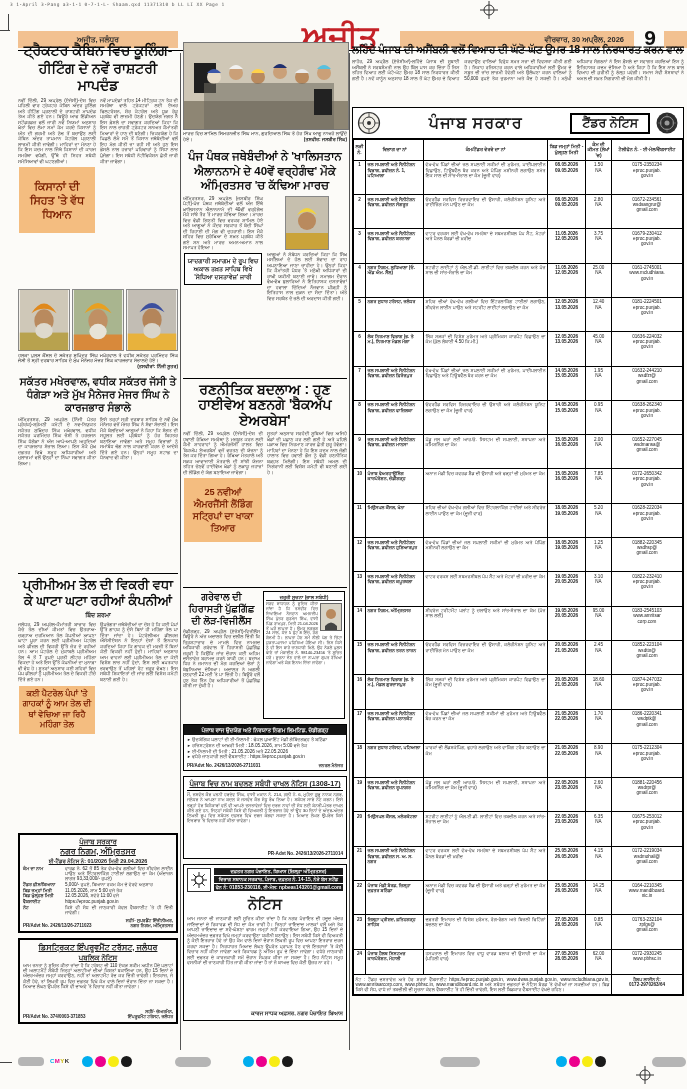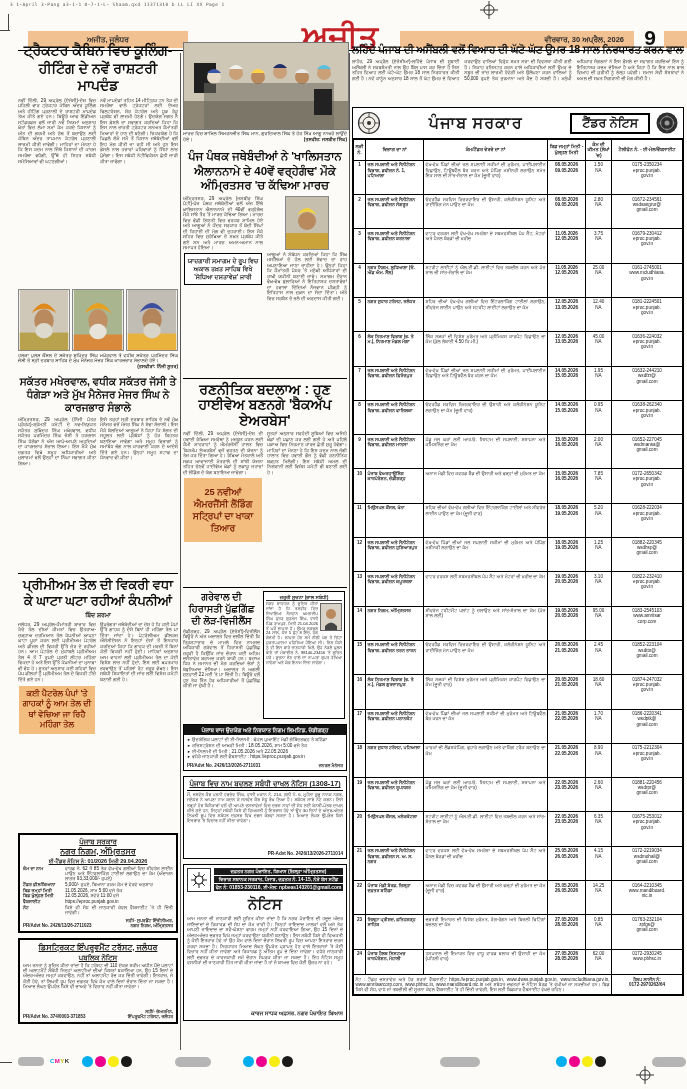--- a/index.html
+++ b/index.html
@@ -6,21 +6,21 @@
   .page{position:relative;width:687px;height:1089px;background:#fcfbf8;overflow:hidden;
         font-family:"Liberation Sans","DejaVu Sans",sans-serif;color:#1b1b1b;}
   
   .slug{position:absolute;top:2px;left:10px;font-family:"DejaVu Sans Mono",monospace;
         font-size:4.5px;color:#555;letter-spacing:.4px;}
   .reg-target{position:absolute;}
   .crop{position:absolute;background:#444;}
   
   .hdr-band{position:absolute;top:31px;height:17px;background:#f2c191;
             display:flex;align-items:center;font-weight:bold;font-size:7.5px;color:#2a2a2a;}
-  .hdr-band.left{left:28px;width:160px;justify-content:center;}
+  .hdr-band.left{left:18px;width:160px;justify-content:center;}
   .hdr-band.right{left:400px;width:234px;justify-content:flex-end;padding-right:10px;box-sizing:border-box;}
   .hdr-band.stub{left:664px;width:23px;}
   .masthead{position:absolute;top:22px;left:284px;width:112px;text-align:center;
             font-size:31px;font-weight:bold;color:#c42127;line-height:30px;}
   .pageno{position:absolute;top:26px;left:638px;width:24px;text-align:center;
           font-size:21px;font-weight:bold;color:#111;}
   .hdr-rule{position:absolute;top:50px;left:18px;width:666px;height:1.4px;background:#000;}
   .vrule{position:absolute;top:53px;width:1px;height:997px;background:#555;}
   
   .col{position:absolute;top:42px;}
@@ -148,20 +148,21 @@
   <div class="pageno">9</div>
   <div class="hdr-band stub"></div>
   <div class="hdr-rule"></div>
   <div class="vrule" style="left:180px;"></div>
   <div class="vrule" style="left:349px;"></div>
 
   <div class="col col-left">
     <h1 class="a1-h">ਟ੍ਰੈਕਟਰ ਕੈਬਿਨ ਵਿਚ ਕੂਲਿੰਗ-ਹੀਟਿੰਗ ਦੇ ਨਵੇਂ ਰਾਸ਼ਟਰੀ ਮਾਪਦੰਡ</h1>
     <div class="body a1-body">
       <p>ਨਵੀਂ ਦਿੱਲੀ, 29 ਅਪ੍ਰੈਲ (ਏਜੰਸੀ)-ਦੇਸ਼ ਵਿਚ ਪਹਿਲੀ ਵਾਰ ਟ੍ਰੈਕਟਰ ਕੈਬਿਨ ਅੰਦਰ ਕੂਲਿੰਗ ਅਤੇ ਹੀਟਿੰਗ ਪ੍ਰਣਾਲੀ ਦੇ ਰਾਸ਼ਟਰੀ ਮਾਪਦੰਡ ਤੈਅ ਕੀਤੇ ਗਏ ਹਨ। ਬਿਊਰੋ ਆਫ ਇੰਡੀਅਨ ਸਟੈਂਡਰਡਜ਼ ਵਲੋਂ ਜਾਰੀ ਨਵੇਂ ਨਿਯਮਾਂ ਅਨੁਸਾਰ ਖੇਤਾਂ ਵਿਚ ਲੰਮਾ ਸਮਾਂ ਕੰਮ ਕਰਦੇ ਕਿਸਾਨਾਂ ਨੂੰ ਅੱਤ ਦੀ ਗਰਮੀ ਅਤੇ ਠੰਢ ਤੋਂ ਬਚਾਉਣ ਲਈ ਕੈਬਿਨ ਅੰਦਰ ਤਾਪਮਾਨ ਕੰਟਰੋਲ ਪ੍ਰਣਾਲੀ ਲਾਜ਼ਮੀ ਕੀਤੀ ਜਾਵੇਗੀ। ਮਾਹਿਰਾਂ ਦਾ ਮੰਨਣਾ ਹੈ ਕਿ ਇਸ ਕਦਮ ਨਾਲ ਜਿੱਥੇ ਕਿਸਾਨਾਂ ਦੀ ਕਾਰਜ ਸਮਰੱਥਾ ਵਧੇਗੀ, ਉੱਥੇ ਹੀ ਸਿਹਤ ਸਬੰਧੀ ਸਮੱਸਿਆਵਾਂ ਵੀ ਘਟਣਗੀਆਂ।</p>
+      <div class="callout callout-farm">ਕਿਸਾਨਾਂ ਦੀ ਸਿਹਤ 'ਤੇ ਵੱਧ ਧਿਆਨ</div>
       <p>ਨਵੇਂ ਮਾਪਦੰਡਾਂ ਤਹਿਤ 14 ਮੀਟ੍ਰਿਕ ਟਨ ਤੱਕ ਦੀ ਸਮਰੱਥਾ ਵਾਲੇ ਟ੍ਰੈਕਟਰਾਂ ਲਈ ਏਅਰ ਫਿਲਟਰੇਸ਼ਨ, ਸ਼ੋਰ ਕੰਟਰੋਲ ਅਤੇ ਧੂੜ ਰੋਕੂ ਪ੍ਰਬੰਧ ਵੀ ਲਾਜ਼ਮੀ ਹੋਣਗੇ। ਉਦਯੋਗ ਜਗਤ ਨੇ ਇਸ ਫ਼ੈਸਲੇ ਦਾ ਸਵਾਗਤ ਕਰਦਿਆਂ ਕਿਹਾ ਕਿ ਇਸ ਨਾਲ ਭਾਰਤੀ ਟ੍ਰੈਕਟਰ ਸਨਅਤ ਕੌਮਾਂਤਰੀ ਮਿਆਰਾਂ ਦੇ ਹਾਣ ਦੀ ਬਣੇਗੀ। ਜ਼ਿਕਰਯੋਗ ਹੈ ਕਿ ਪਿਛਲੇ ਲੰਮੇ ਸਮੇਂ ਤੋਂ ਕਿਸਾਨ ਜਥੇਬੰਦੀਆਂ ਵਲੋਂ ਇਹ ਮੰਗ ਕੀਤੀ ਜਾ ਰਹੀ ਸੀ ਅਤੇ ਹੁਣ ਇਸ ਫ਼ੈਸਲੇ ਨਾਲ ਹਜ਼ਾਰਾਂ ਪਰਿਵਾਰਾਂ ਨੂੰ ਸਿੱਧਾ ਲਾਭ ਪੁੱਜੇਗਾ। ਇਸ ਸਬੰਧੀ ਨੋਟੀਫਿਕੇਸ਼ਨ ਛੇਤੀ ਜਾਰੀ ਕੀਤਾ ਜਾਵੇਗਾ।</p>
     </div>
 
     <div class="photo-strip">
       <svg viewBox="0 0 50 62">
         <rect width="50" height="62" fill="#cfc8b8"></rect>
           <rect y="44" width="50" height="18" fill="#b8a24e"></rect>
         <ellipse cx="25" cy="32" rx="10" ry="12" fill="#b98a5e"></ellipse>
         <path d="M12 24 Q25 4 38 24 Q25 15 12 24 Z" fill="#e0891c"></path>
         <ellipse cx="25" cy="42" rx="9" ry="8" fill="#ded9cd"></ellipse>

